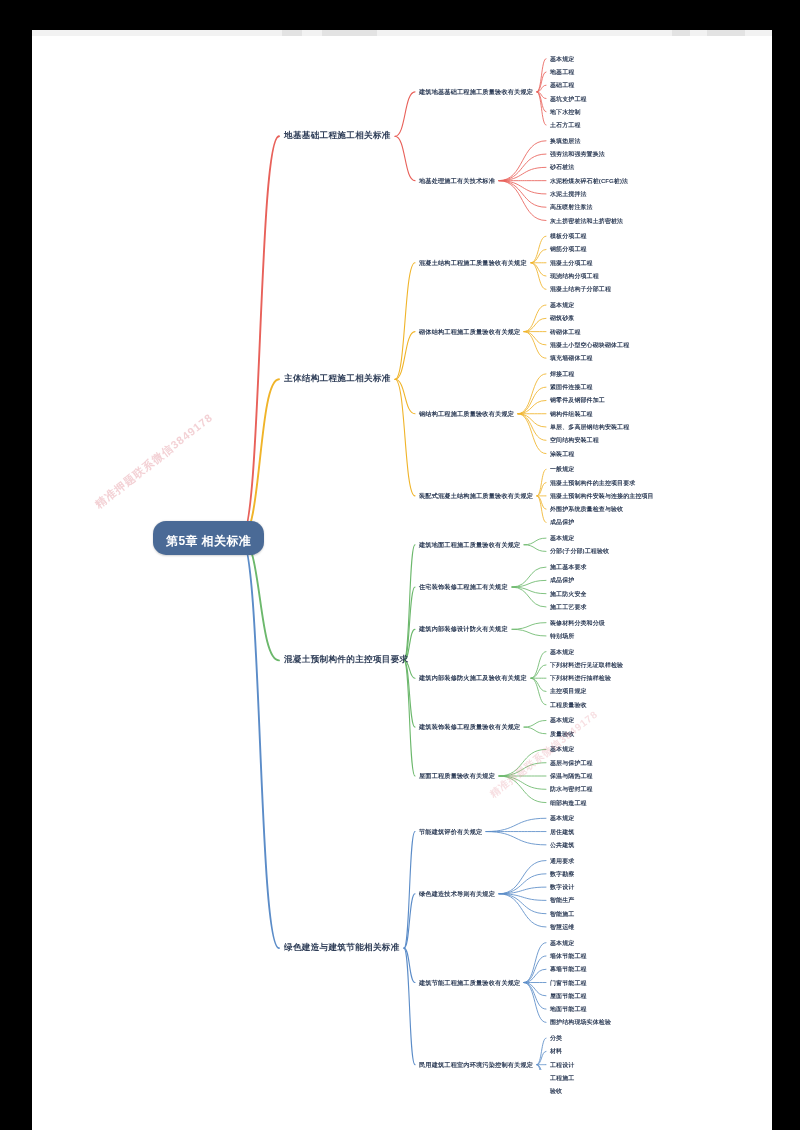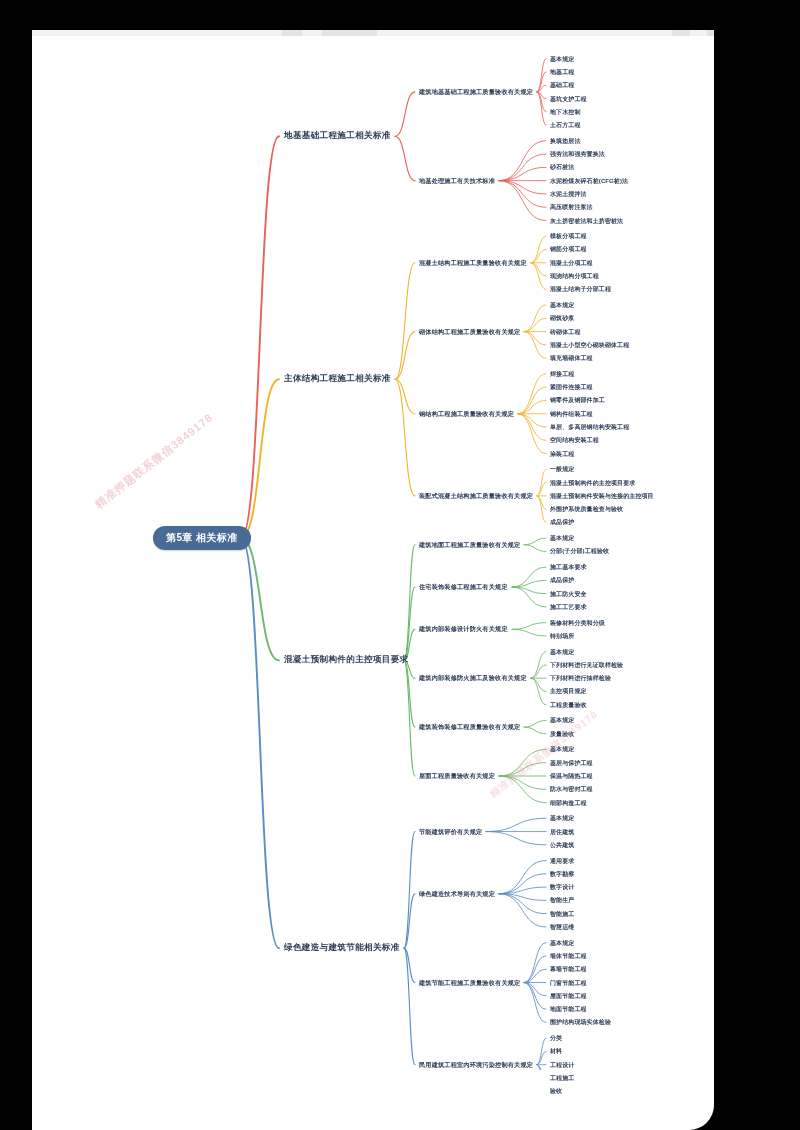--- a/index.html
+++ b/index.html
@@ -4,24 +4,23 @@
 <style>
   * { box-sizing: border-box; }
   html, body {
     margin: 0; padding: 0;
     background: #000;
     width: 800px; height: 1130px;
     font-family: "Liberation Sans", "DejaVu Sans", sans-serif;
   }
   #screen {
     position: relative;
-    width: 714px; height: 1130px;
+    width: 800px; height: 1130px;
     background: #000;
     overflow: hidden;
-    border-radius: 25px;
   }
   #page {
     position: absolute;
     left: 32px; top: 30px;
     width: 740px; height: 1100px;
     background: #ffffff;
     overflow: hidden;
   }
   #topstrip {
     position: absolute;
@@ -45,22 +44,22 @@
     white-space: nowrap;
     color: #2e3d57;
     font-weight: bold;
     line-height: 1.1;
     transform: translateY(-50%);
   }
   .node.root {
     background: #4a6a96;
     color: #ffffff;
     border-radius: 13px;
-    padding: 6px 13px 7px 13px;
-    font-size: 10px;
+    padding: 14px 13px 7px 13px;
+    font-size: 12px;
     letter-spacing: .4px;
     box-shadow: 0 1px 2px rgba(0,0,0,.18);
   }
   .node.lvl1 { font-size: 8.6px; letter-spacing: .3px; }
   .node.lvl2 { font-size: 6.2px; letter-spacing: .15px; }
   .node.lvl3 { font-size: 6.0px; letter-spacing: .1px; }
   #watermark {
     position: absolute;
     left: 60px; top: 470px;
     transform: rotate(-38deg);

